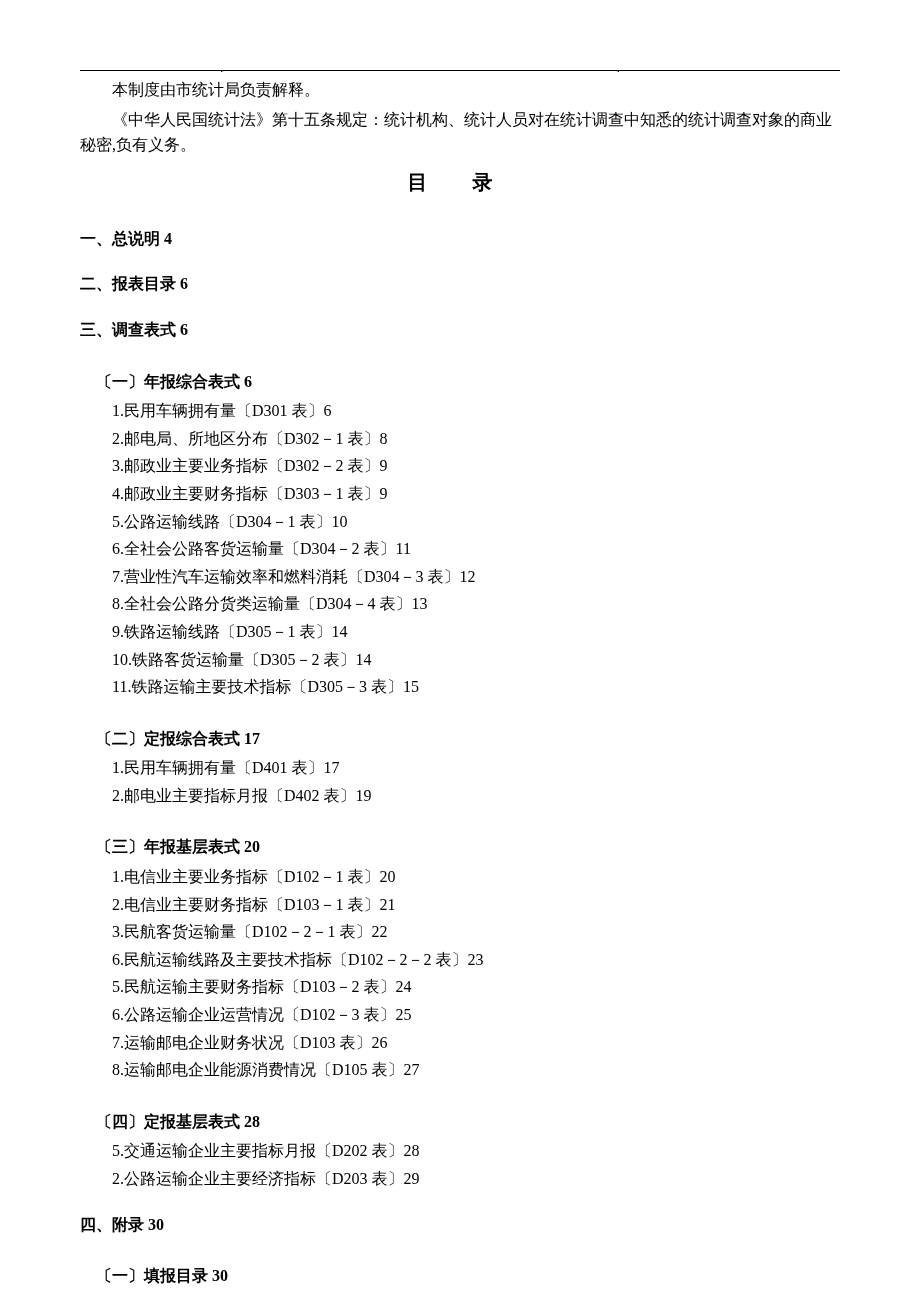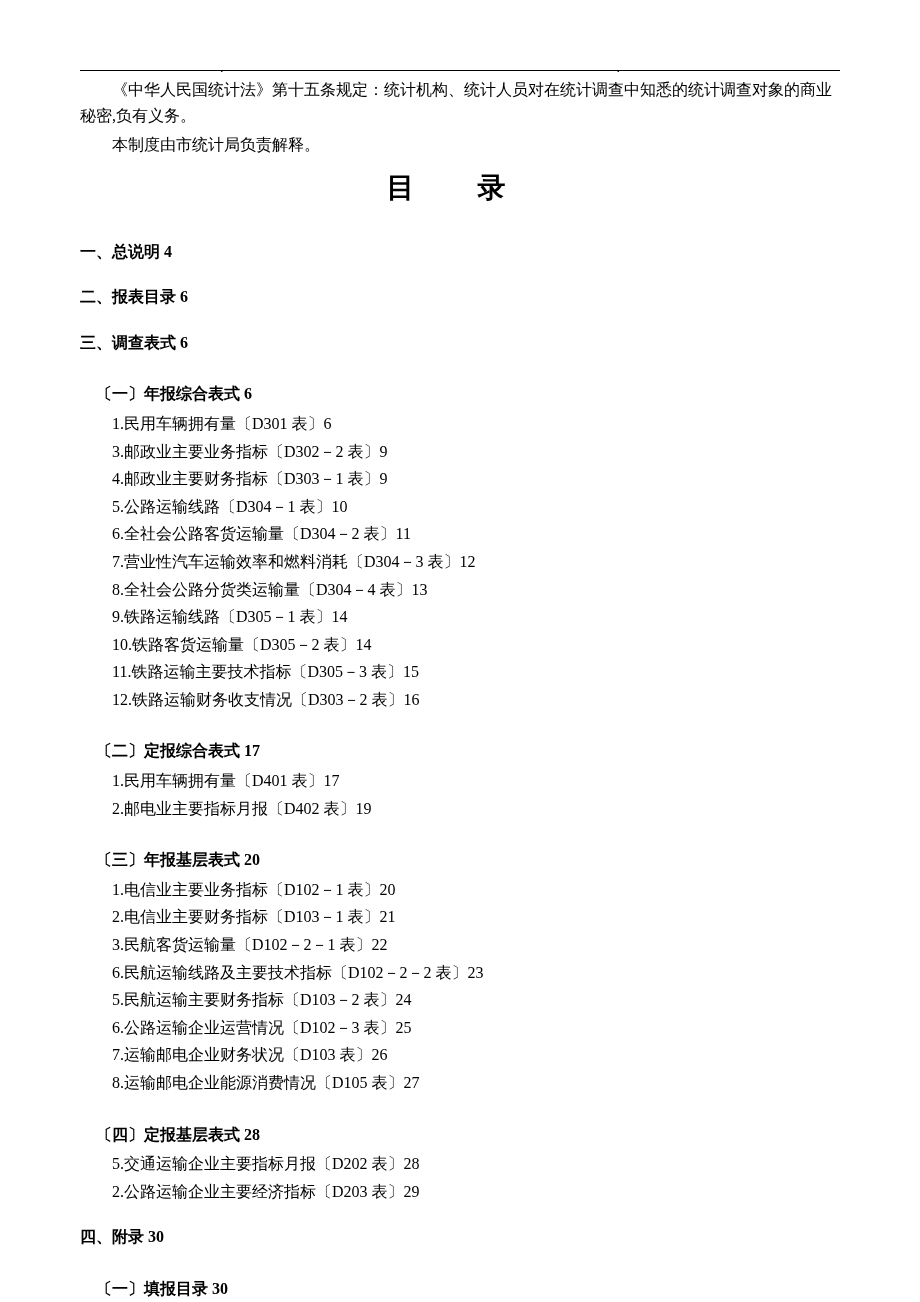--- a/index.html
+++ b/index.html
@@ -30,21 +30,21 @@
   .rule::after { right: 220px; }
   .intro {
     margin: 0 0 4px 0;
   }
   .intro .indent {
     display: inline-block;
     width: 2em;
   }
   .main-title {
     text-align: center;
-    font-size: 28px;
+    font-size: 20px;
     font-weight: bold;
     letter-spacing: 1em;
     margin: 8px 0 28px 0;
   }
   .h1 {
     font-weight: bold;
     margin: 20px 0 18px 0;
   }
   .h2 {
     font-weight: bold;
@@ -58,42 +58,42 @@
     margin: 2px 0;
   }
 </style>
 </head>
 <body>
 
 <div class="page">
 
   <div class="rule"></div>
 
+  <p class="intro"><span class="indent"></span><span>本制度由市统计局负责解释。</span></p>
   <p class="intro"><span class="indent"></span><span>《中华人民国统计法》第十五条规定：统计机构、统计人员对在统计调查中知悉的统计调查对象的商业秘密,负有义务。</span></p>
-  <p class="intro"><span class="indent"></span><span>本制度由市统计局负责解释。</span></p>
 
   <div class="main-title">目 录</div>
 
   <div id="toc-root">
       <div class="h1">一、总说明 4</div>
       <div class="h1">二、报表目录 6</div>
       <div class="h1">三、调查表式 6</div>
       <div class="h2">〔一〕年报综合表式 6</div>
       <div class="items">
         <div class="item">1.民用车辆拥有量〔D301 表〕6</div>
+        <div class="item">2.邮电局、所地区分布〔D302－1 表〕8</div>
         <div class="item">3.邮政业主要业务指标〔D302－2 表〕9</div>
         <div class="item">4.邮政业主要财务指标〔D303－1 表〕9</div>
         <div class="item">5.公路运输线路〔D304－1 表〕10</div>
         <div class="item">6.全社会公路客货运输量〔D304－2 表〕11</div>
         <div class="item">7.营业性汽车运输效率和燃料消耗〔D304－3 表〕12</div>
         <div class="item">8.全社会公路分货类运输量〔D304－4 表〕13</div>
         <div class="item">9.铁路运输线路〔D305－1 表〕14</div>
         <div class="item">10.铁路客货运输量〔D305－2 表〕14</div>
         <div class="item">11.铁路运输主要技术指标〔D305－3 表〕15</div>
-        <div class="item">12.铁路运输财务收支情况〔D303－2 表〕16</div>
       </div>
       <div class="h2">〔二〕定报综合表式 17</div>
       <div class="items">
         <div class="item">1.民用车辆拥有量〔D401 表〕17</div>
         <div class="item">2.邮电业主要指标月报〔D402 表〕19</div>
       </div>
       <div class="h2">〔三〕年报基层表式 20</div>
       <div class="items">
         <div class="item">1.电信业主要业务指标〔D102－1 表〕20</div>
         <div class="item">2.电信业主要财务指标〔D103－1 表〕21</div>

